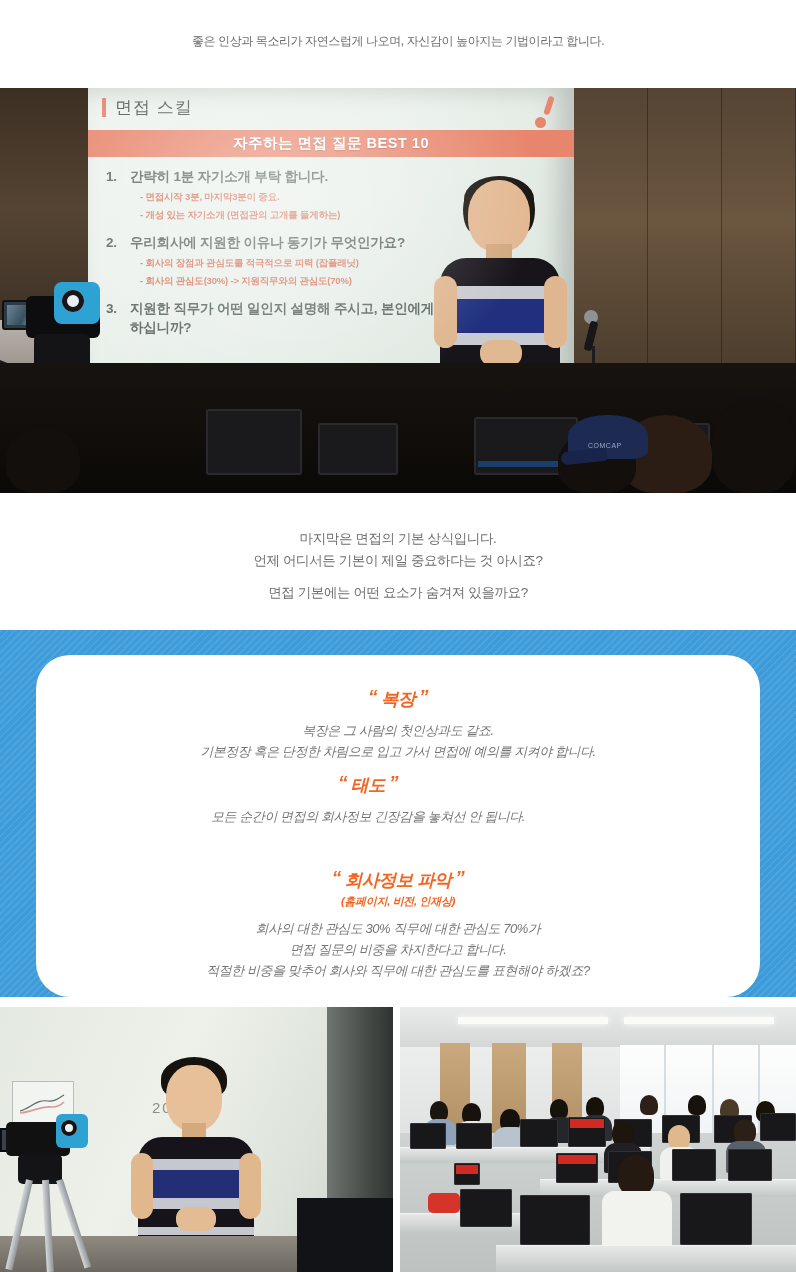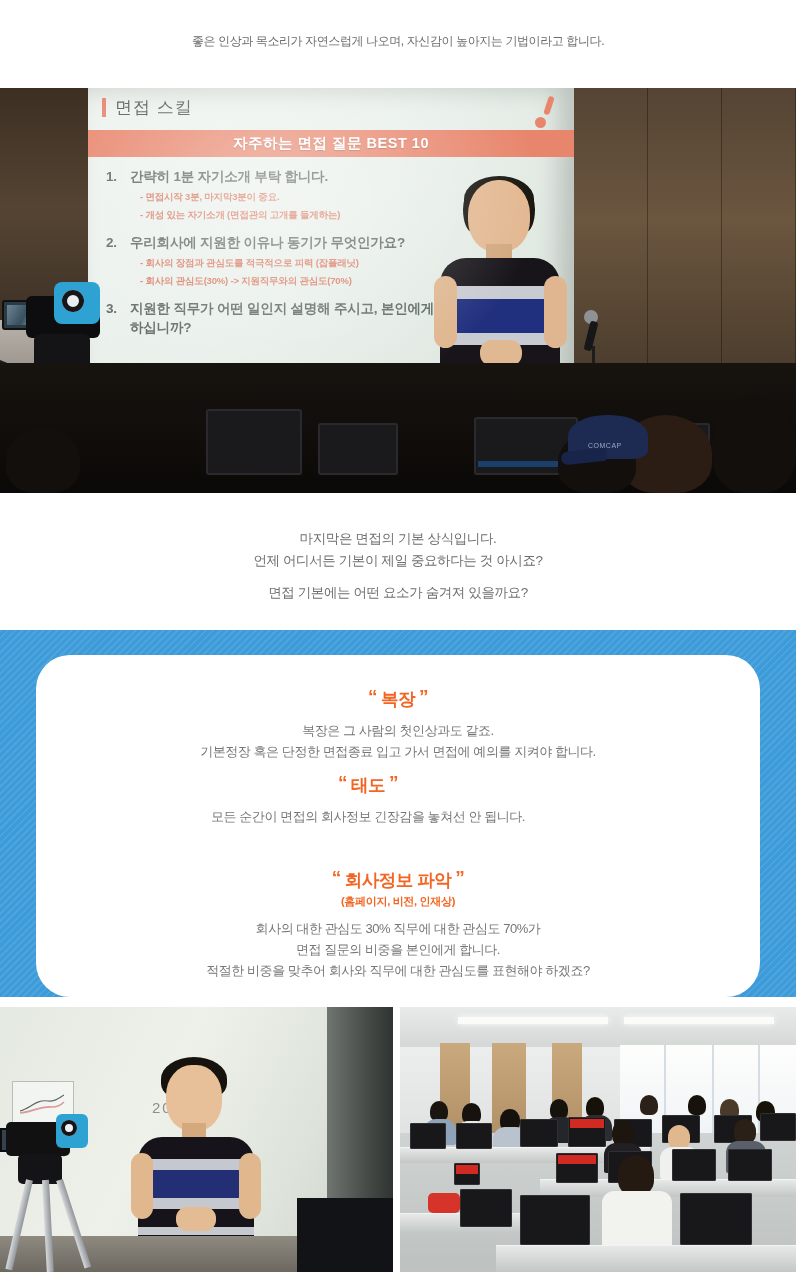--- a/index.html
+++ b/index.html
@@ -297,21 +297,21 @@
       rgba(255,255,255,0) 2px,
       rgba(255,255,255,0) 5px);
   }
   .white-card {
     position: absolute;
     top: 655px; left: 36px;
     width: 724px; height: 342px;
     background: #ffffff;
     border-radius: 34px;
   }
-  .topic { text-align: center; }
+  .topic { text-align: center; font-style: italic; }
   .topic-heading {
     color: #f26522;
     font-weight: bold;
     letter-spacing: -0.5px;
   }
   .topic-heading .qm {
     font-size: 19px; font-weight: bold; vertical-align: 2px;
   }
   .topic-heading .word { font-size: 17.5px; }
   .topic-sub {
@@ -625,21 +625,21 @@
   <div class="white-card">
 
     <div class="topic topic-1">
       <div class="topic-heading">
         <span class="qm">“</span>
         <span class="word">복장</span>
         <span class="qm">”</span>
       </div>
       <div class="topic-body">
         <div>복장은 그 사람의 첫인상과도 같죠.</div>
-        <div>기본정장 혹은 단정한 면접종료 입고 가서 면접에 예의를 지켜야 합니다.</div>
+        <div>기본정장 혹은 단정한 차림으로 입고 가서 면접에 예의를 지켜야 합니다.</div>
       </div>
     </div>
 
     <div class="topic topic-2">
       <div class="topic-heading">
         <span class="qm">“</span>
         <span class="word">태도</span>
         <span class="qm">”</span>
       </div>
       <div class="topic-body">
@@ -649,21 +649,21 @@
 
     <div class="topic topic-3">
       <div class="topic-heading">
         <span class="qm">“</span>
         <span class="word">회사정보 파악</span>
         <span class="qm">”</span>
       </div>
       <div class="topic-sub">(홈페이지, 비전, 인재상)</div>
       <div class="topic-body">
         <div>회사의 대한 관심도 30% 직무에 대한 관심도 70%가</div>
-        <div>면접 질문의 비중을 본인에게 합니다.</div>
+        <div>면접 질문의 비중을 차지한다고 합니다.</div>
         <div>적절한 비중을 맞추어 회사와 직무에 대한 관심도를 표현해야 하겠죠?</div>
       </div>
     </div>
 
   </div>
 
   <div class="photo-bottom photo-bl">
     <div class="bl-screen"></div>
     <div class="bl-darkwall"></div>
 

